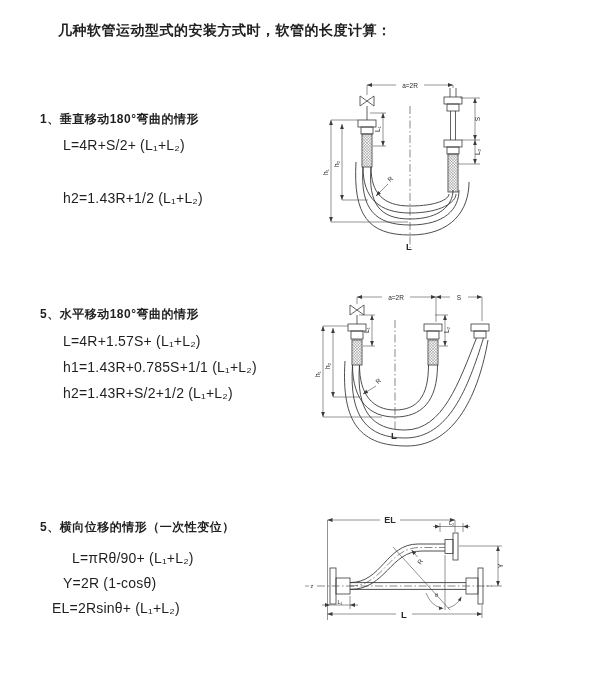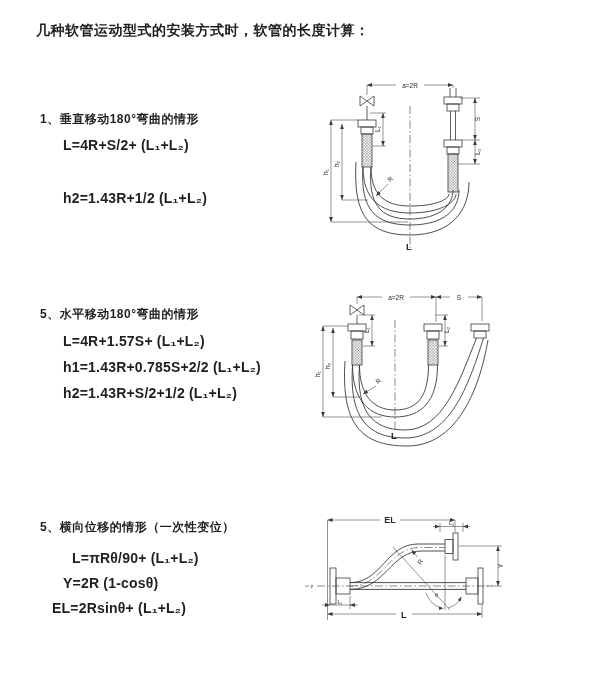--- a/index.html
+++ b/index.html
@@ -1,21 +1,21 @@
 <!DOCTYPE html>
 <html><head>
 <meta charset="utf-8">
 <style>
   html,body{margin:0;padding:0;background:#fff;}
   .page{position:relative;width:600px;height:675px;background:#ffffff;overflow:hidden;
         font-family:"Liberation Sans","DejaVu Sans",sans-serif;color:#1f1f1f;}
   .abs{position:absolute;white-space:nowrap;}
-  .doc-title{font-size:14px;font-weight:600;letter-spacing:.5px;}
+  .doc-title{font-size:14px;font-weight:600;letter-spacing:.5px;margin-left:22px;}
   .sec-heading{font-size:12px;font-weight:600;letter-spacing:.5px;}
-  .formula{font-size:14px;font-weight:700;letter-spacing:.2px;}
+  .formula{font-size:14px;font-weight:400;letter-spacing:.2px;}
   svg{position:absolute;}
   svg *{stroke:#3a3a3a;stroke-width:.8;fill:none;}
   svg text{fill:#2b2b2b;stroke:none;font-family:"Liberation Sans","DejaVu Sans",sans-serif;font-size:6.5px;}
   svg .cl{stroke-dasharray:8 2.5 1.5 2.5;stroke-width:.6;}
   svg .hose{stroke-width:.9;}
   svg .thin{stroke-width:.55;}
   svg .hl{stroke-width:.4;stroke:#5a5a5a;}
   svg text.big{font-size:9.5px;font-weight:600;}
   svg text.mid{font-size:9px;font-weight:600;}
   svg text.tiny{font-size:5.5px;}
@@ -26,21 +26,21 @@
 <div class="page">
 
   <div class="abs doc-title" style="left:36px;top:22px">几种软管运动型式的安装方式时，软管的长度计算：</div>
 
   <div class="abs sec-heading" style="left:40px;top:111px">1、垂直移动180°弯曲的情形</div>
   <div class="abs formula" style="left:63px;top:137px">L=4R+S/2+ (L₁+L₂)</div>
   <div class="abs formula" style="left:63px;top:190px">h2=1.43R+1/2 (L₁+L₂)</div>
 
   <div class="abs sec-heading" style="left:40px;top:306px">5、水平移动180°弯曲的情形</div>
   <div class="abs formula" style="left:63px;top:333px">L=4R+1.57S+ (L₁+L₂)</div>
-  <div class="abs formula" style="left:63px;top:359px">h1=1.43R+0.785S+2/2 (L₁+L₂)</div>
+  <div class="abs formula" style="left:63px;top:359px">h1=1.43R+0.785S+1/1 (L₁+L₂)</div>
   <div class="abs formula" style="left:63px;top:385px">h2=1.43R+S/2+1/2 (L₁+L₂)</div>
 
   <div class="abs sec-heading" style="left:40px;top:519px">5、横向位移的情形（一次性变位）</div>
   <div class="abs formula" style="left:72px;top:550px">L=πRθ/90+ (L₁+L₂)</div>
   <div class="abs formula" style="left:63px;top:575px">Y=2R (1-cosθ)</div>
   <div class="abs formula" style="left:52px;top:600px">EL=2Rsinθ+ (L₁+L₂)</div>
 
   <svg style="left:312px;top:72px" width="280" height="192" viewBox="0 0 280 192">
 
     <g>

